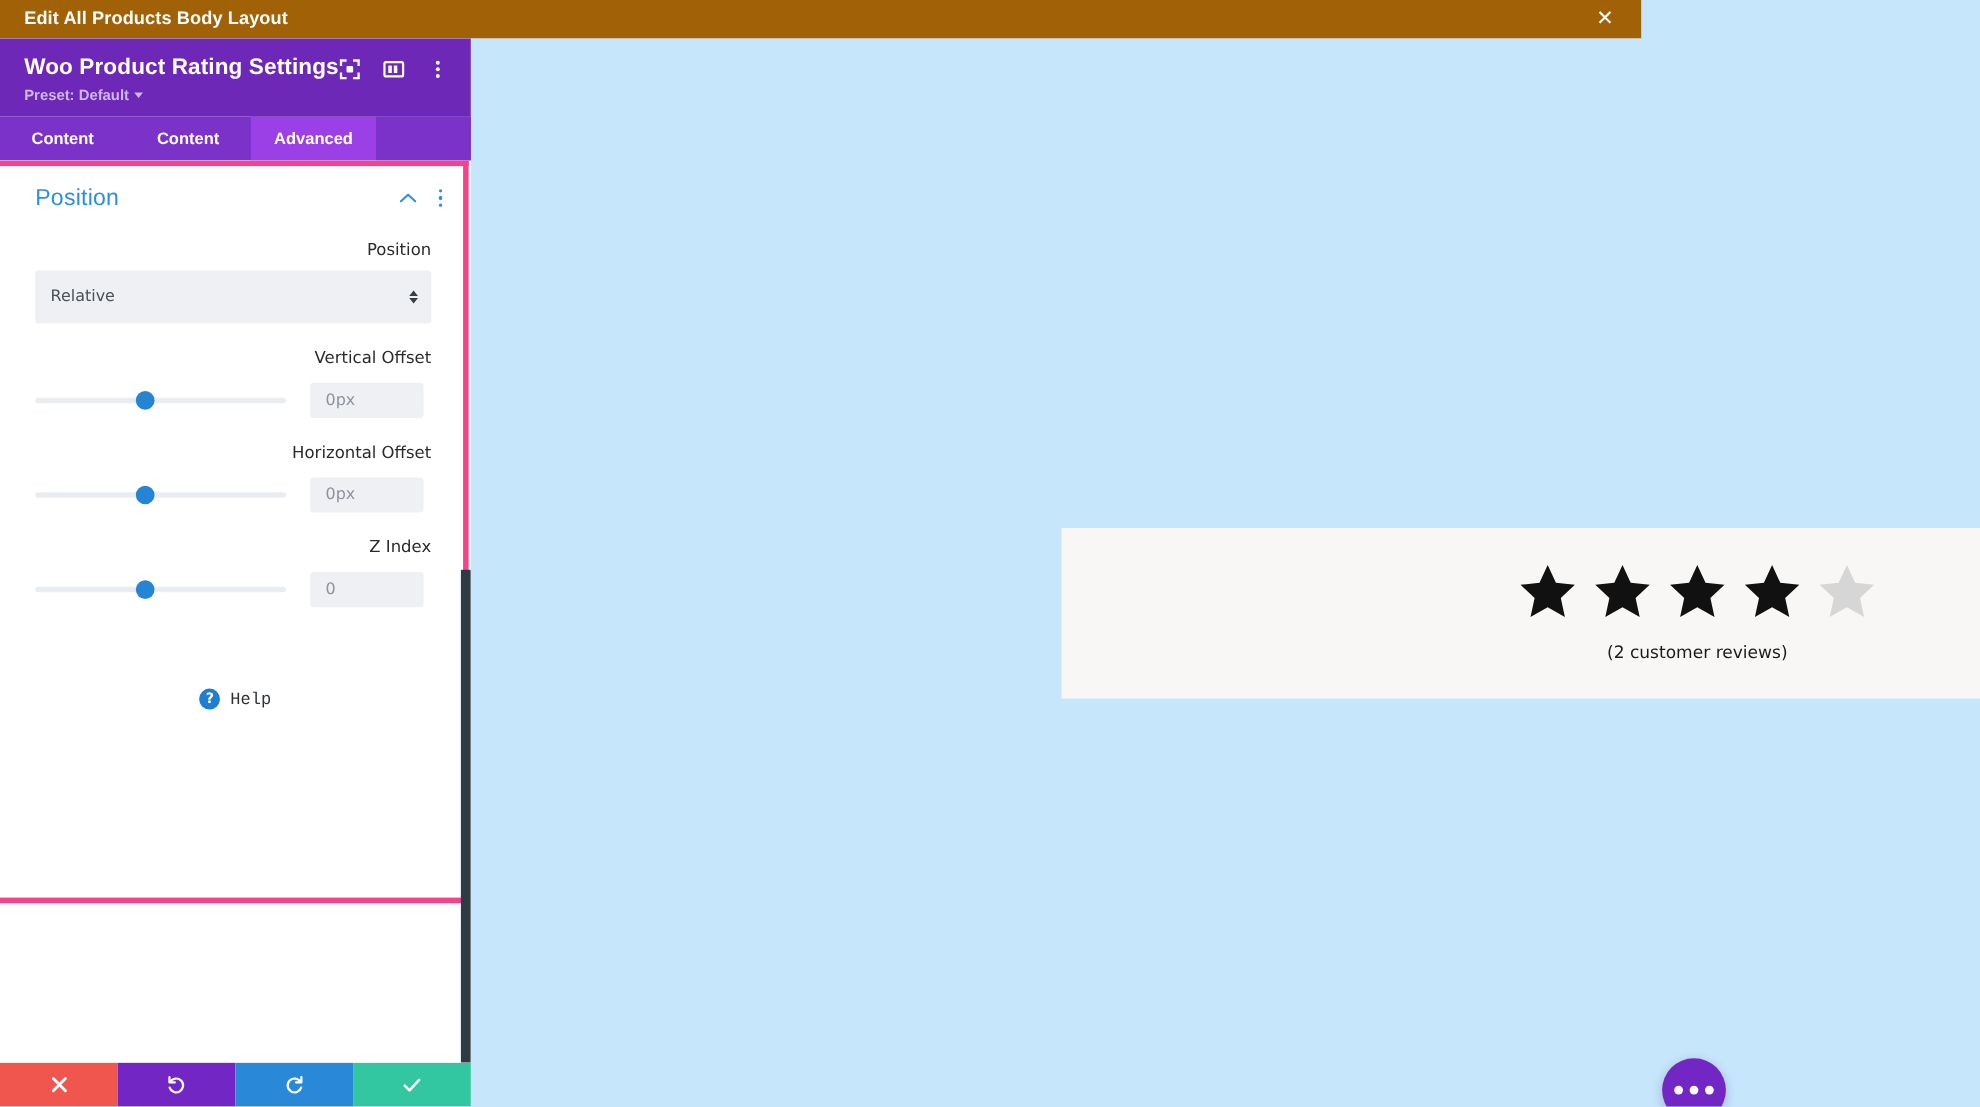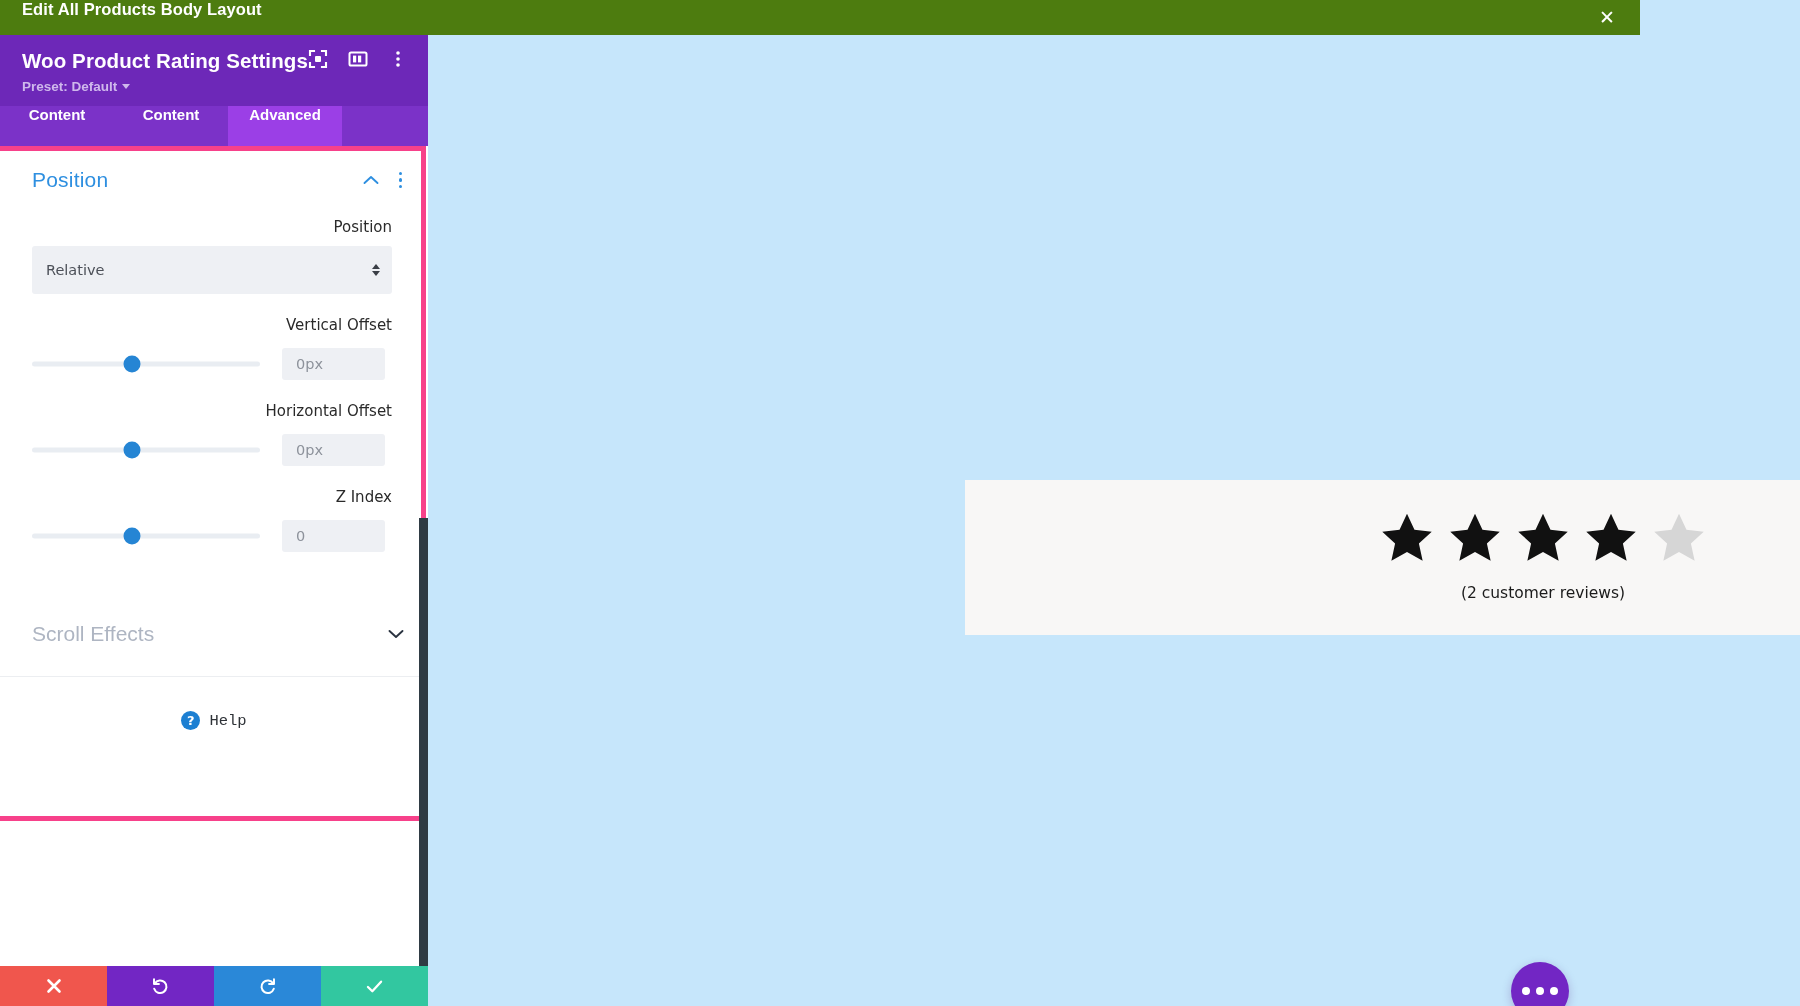--- a/index.html
+++ b/index.html
@@ -6,23 +6,23 @@
   html, body {
     width: 1800px; height: 1006px;
     overflow: hidden;
     font-family: "Liberation Sans", sans-serif;
     background: #c6e6fb;
   }
   #root { position: relative; width: 1800px; height: 1006px; }
 
   
   .titlebar {
-    position: absolute; left: 0; top: 0; width: 1640px; height: 35px;
-    background: #4d7c0f;
-    display: flex; 
+    position: absolute; left: 0; top: 0; width: 1492px; height: 35px;
+    background: #a16207;
+    display: flex; align-items: center;
   }
   .titlebar-text {
     color: #ffffff; font-size: 16.5px; font-weight: bold;
     margin-left: 22px; letter-spacing: .1px;
   }
   .titlebar-close {
     position: absolute; right: 22px; top: 50%; transform: translateY(-50%);
     width: 22px; height: 22px; color: #fff;
     display: flex; align-items: center; justify-content: center;
     font-size: 19px; line-height: 1; cursor: pointer;
@@ -63,39 +63,39 @@
   .panel {
     position: absolute; left: 0; top: 35px;
     width: 428px; height: 971px;
     background: #ffffff;
     display: flex; flex-direction: column;
   }
   .panel-header {
     background: #6d28b8; padding: 14px 20px 12px 22px;
     position: relative; flex: 0 0 auto;
   }
-  .panel-title-row { display: flex; align-items: flex-start; }
+  .panel-title-row { display: flex; align-items: flex-end; }
   .panel-title {
     color: #ffffff; font-size: 20.5px; font-weight: bold; letter-spacing: .1px;
   }
   .header-icons { margin-left: auto; display: flex; align-items: center; gap: 20px; }
   .hicon { width: 20px; height: 20px; cursor: pointer; display:block; }
   .preset-row { margin-top: 6px; display: flex; align-items: center; }
   .preset-text { color: #cfb8ec; font-size: 13.5px; font-weight: bold; }
   .preset-caret {
     margin-left: 5px; width: 0; height: 0;
     border-left: 4px solid transparent; border-right: 4px solid transparent;
     border-top: 5px solid #cfb8ec;
   }
 
   .tabs {
     display: flex; background: #7b32c8; flex: 0 0 auto; height: 40px;
   }
   .tab {
-    flex: 0 0 114px; display: flex; align-items: flex-start; justify-content: center;
+    flex: 0 0 114px; display: flex; align-items: center; justify-content: center;
     color: #ffffff; font-size: 15px; font-weight: bold; cursor: pointer;
     height: 100%;
   }
   .tab.active { background: #9b3fe6; }
   .tabs-spacer { flex: 1 1 auto; background: #7b32c8; }
 
   
   .panel-body {
     position: relative; flex: 1 1 auto; overflow: hidden; background: #fff;
   }
@@ -344,26 +344,20 @@
               <div class="slider-track"></div>
               <div class="slider-thumb"></div>
             </div>
             <div class="slider-input">0</div>
           </div>
         </div>
 
         <div style="height:40px;"></div>
       </div>
 
-      <div class="collapsed-sec">
-        <div class="collapsed-title">Scroll Effects</div>
-        <svg class="collapsed-chev" viewBox="0 0 16 10">
-          <path d="M1.5,2 L8,8 L14.5,2" fill="none" stroke="#2a3340" stroke-width="1.9" stroke-linecap="round" stroke-linejoin="round"></path>
-        </svg>
-      </div>
 
       <div class="help-row">
         <div class="help-icon">?</div>
         <div class="help-text">Help</div>
       </div>
 
       <div class="panel-scrollbar">
         <div class="panel-scroll-thumb"></div>
       </div>
     </div>

